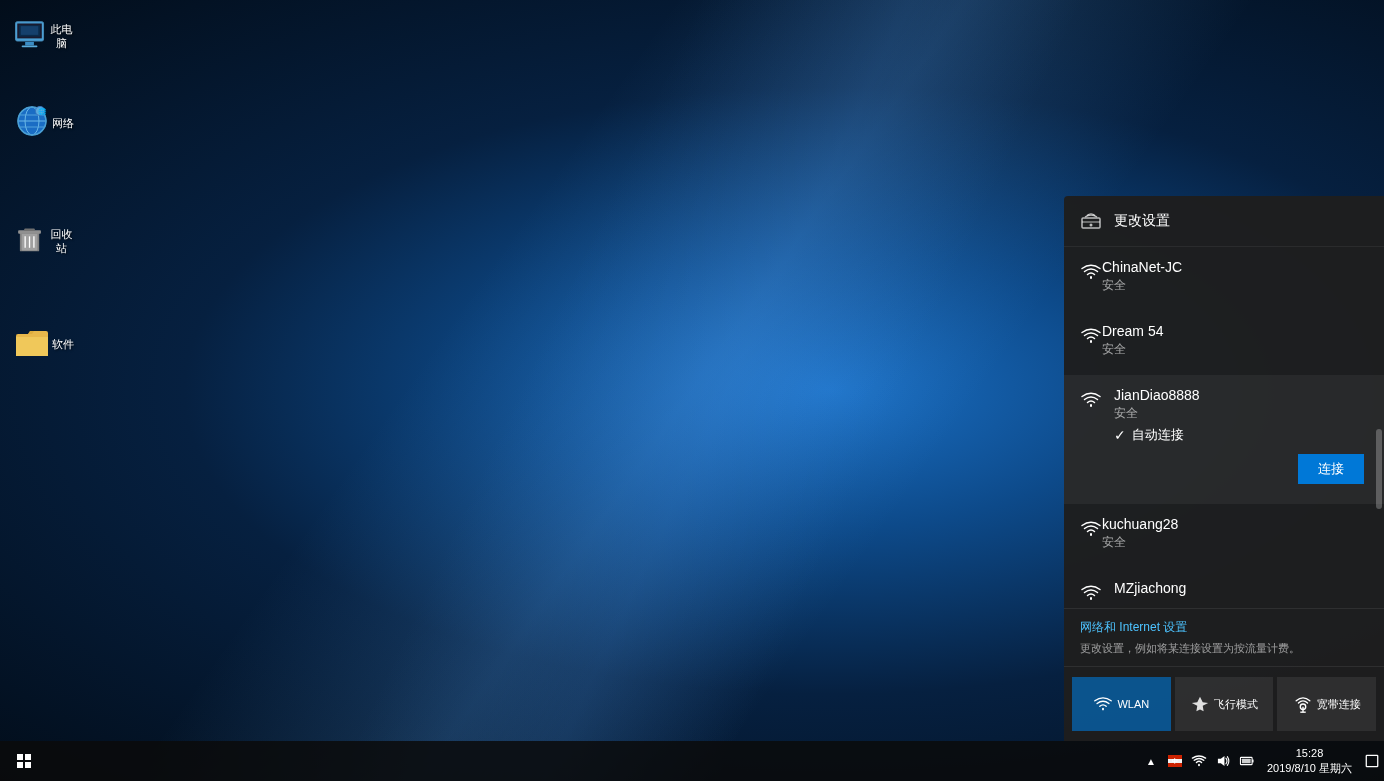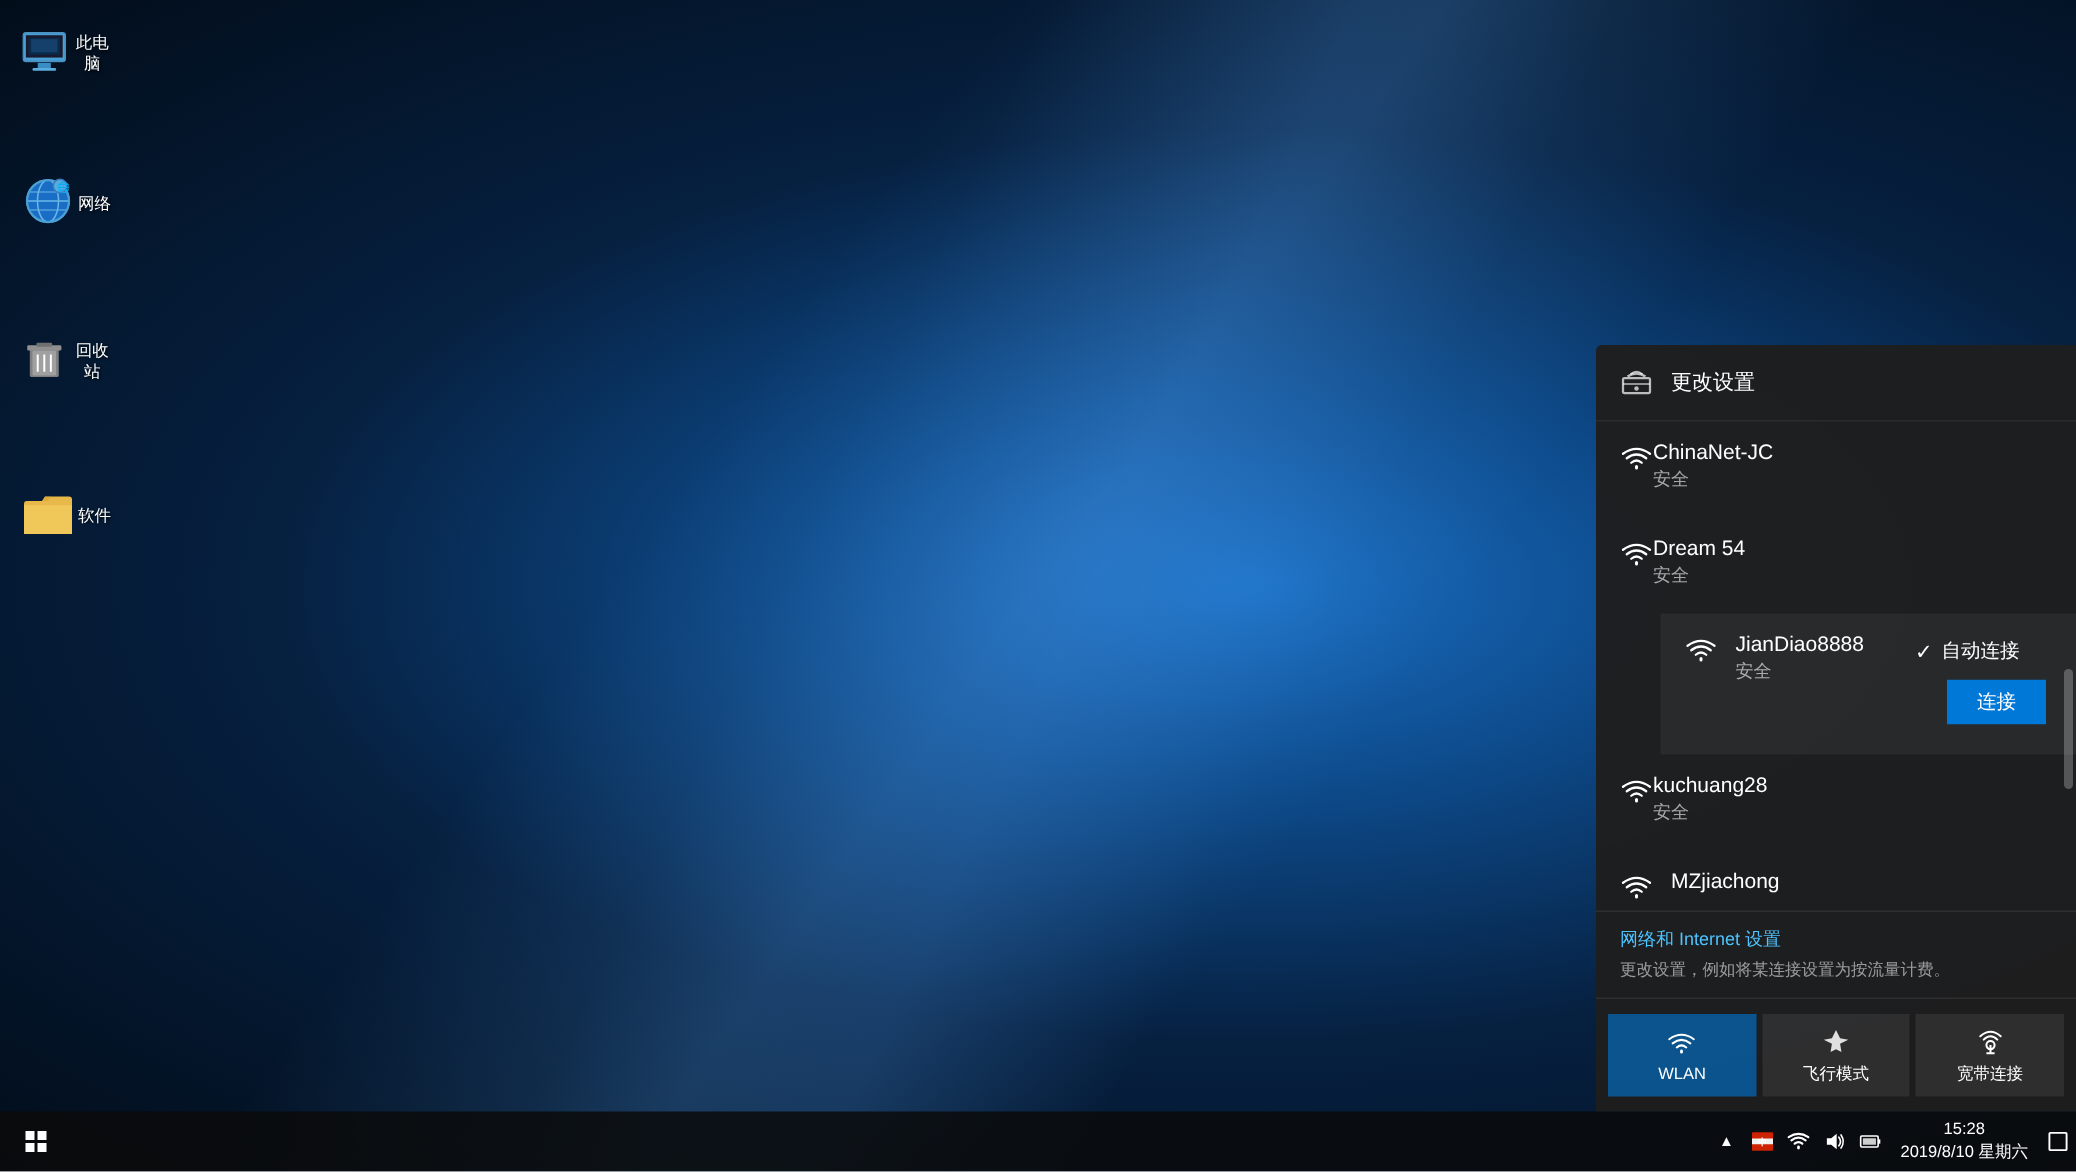--- a/index.html
+++ b/index.html
@@ -124,23 +124,22 @@
     }
 
     .network-item {
       padding: 12px 16px;
       cursor: pointer;
       display: flex;
       align-items: flex-start;
       min-height: 64px;
     }
     .network-item.expanded {
-      flex-direction: row;
+      flex-direction: column;
       background: rgba(255,255,255,0.05);
-      margin-left: 43px;
     }
 
     .network-item-top {
       display: flex;
       align-items: flex-start;
       gap: 12px;
       width: 100%;
     }
 
     .wifi-icon {
@@ -216,21 +215,21 @@
       display: flex;
       padding: 10px 8px 10px;
       gap: 4px;
       border-top: 1px solid rgba(255,255,255,0.08);
       margin-top: 2px;
     }
 
     .quick-btn {
       flex: 1;
       display: flex;
-      flex-direction: column;
+      flex-direction: row;
       align-items: center;
       justify-content: center;
       padding: 8px 4px;
       cursor: pointer;
       background: rgba(255,255,255,0.08);
       border: none;
       color: white;
       font-size: 11px;
       gap: 4px;
       min-height: 54px;
@@ -303,21 +302,21 @@
       <rect x="4" y="6" width="32" height="22" rx="2" fill="none" stroke="rgba(255,255,255,0.3)" stroke-width="0.5"></rect>
       <rect x="6" y="8" width="28" height="17" fill="#1a1a2e"></rect>
       <rect x="15" y="29" width="10" height="4" fill="#3a8cc4"></rect>
       <rect x="11" y="33" width="18" height="2" rx="1" fill="#5aacdc"></rect>
       <rect x="8" y="10" width="24" height="13" fill="#0a2a4a"></rect>
       <rect x="10" y="11" width="20" height="10" fill="#1a4a7a" opacity="0.7"></rect>
     </svg>
     <span class="icon-label">此电脑</span>
   </div>
 
-  <div class="desktop-icon" style="left:8px; top:110px;align-items:center;">
+  <div class="desktop-icon" style="left:8px; top:97px;align-items:center;">
     <svg class="icon-img" viewBox="0 0 40 40">
       <circle cx="20" cy="20" r="14" fill="#1a6dc4" stroke="#4a9fd4" stroke-width="1"></circle>
       <ellipse cx="20" cy="20" rx="7" ry="14" fill="none" stroke="#6ab8e8" stroke-width="1"></ellipse>
       <line x1="6" y1="20" x2="34" y2="20" stroke="#6ab8e8" stroke-width="1"></line>
       <line x1="8" y1="14" x2="32" y2="14" stroke="#6ab8e8" stroke-width="0.7"></line>
       <line x1="8" y1="26" x2="32" y2="26" stroke="#6ab8e8" stroke-width="0.7"></line>
       <circle cx="20" cy="20" r="14" fill="none" stroke="#4a9fd4" stroke-width="1.5"></circle>
       <circle cx="28" cy="10" r="5" fill="#3a7abf"></circle>
       <circle cx="28" cy="10" r="4" fill="#5aaade"></circle>
       <text x="26" y="13" font-size="7" fill="white">🌐</text>

